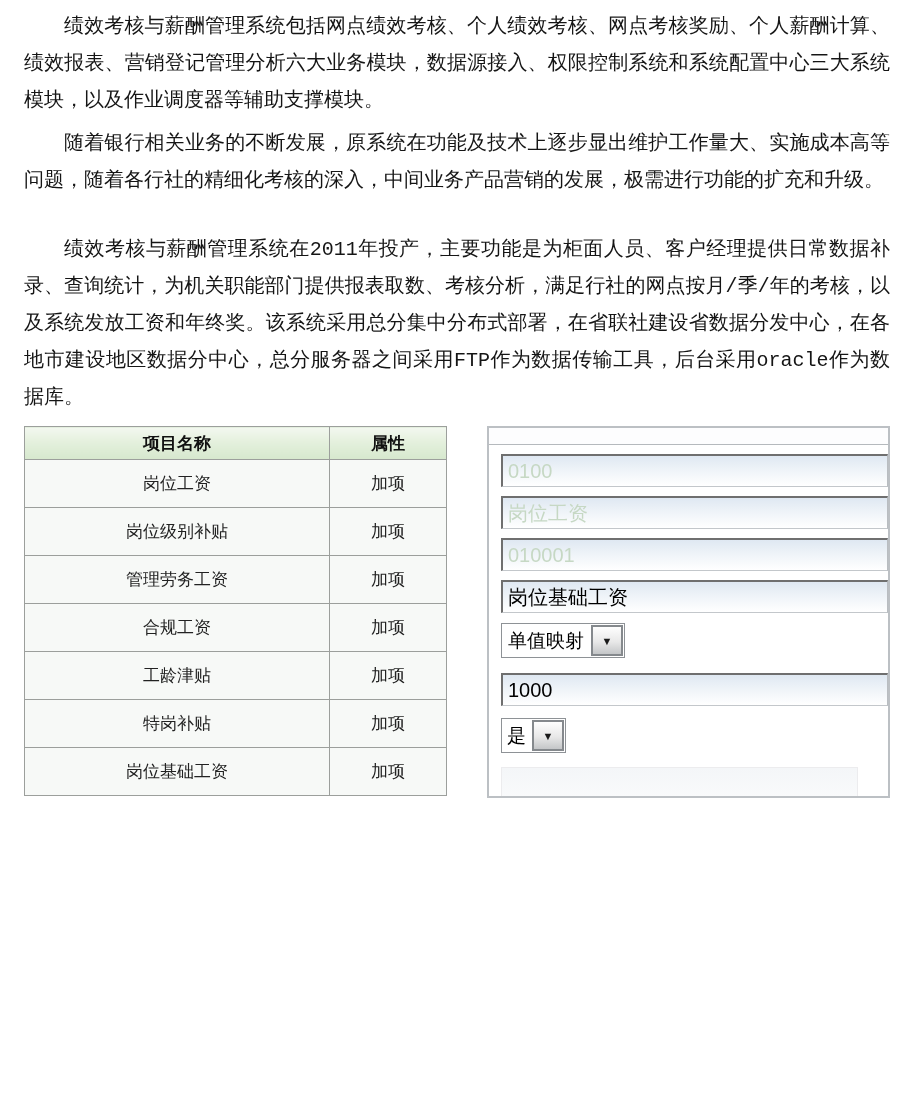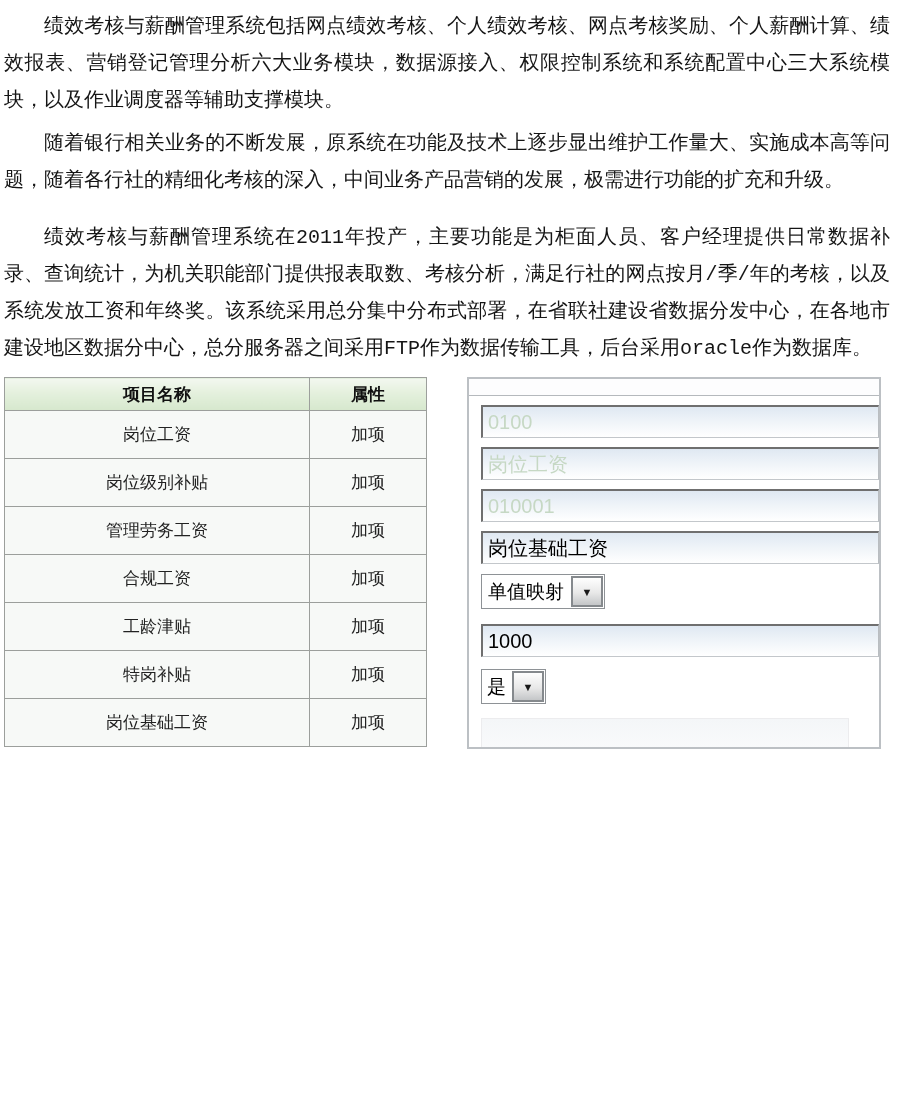--- a/index.html
+++ b/index.html
@@ -1,32 +1,32 @@
 <!DOCTYPE html>
 <html><head>
 <meta charset="utf-8">
 <style>
   html,body { margin:0; padding:0; background:#ffffff; }
   body {
     width:900px; height:1099px; overflow:hidden;
     font-family:"Liberation Sans","DejaVu Sans",sans-serif;
     color:#111;
   }
-  .doc { padding:8px 10px 0 4px; }
+  .doc { padding:8px 10px 0 24px; }
 
   
   p.para {
     margin:0;
     font-size:20px; line-height:37px;
     text-align:justify; text-indent:2em;
     color:#151515;
     font-family:"Liberation Mono","DejaVu Sans Mono",monospace;
   }
   p.para.sp-small { margin-top:6px; }
-  p.para.sp-large { margin-top:20px; }
+  p.para.sp-large { margin-top:32px; }
   p.para.sp-mid   { margin-top:14px; }
 
   .bottom { display:flex; align-items:flex-start; margin-top:10px; }
 
   
   table.salary { border-collapse:collapse; width:422px; table-layout:fixed; }
   table.salary col.c1 { width:305px; }
   table.salary col.c2 { width:117px; }
   table.salary th, table.salary td {
     border:1px solid #9c9f9c; text-align:center; padding:0;

